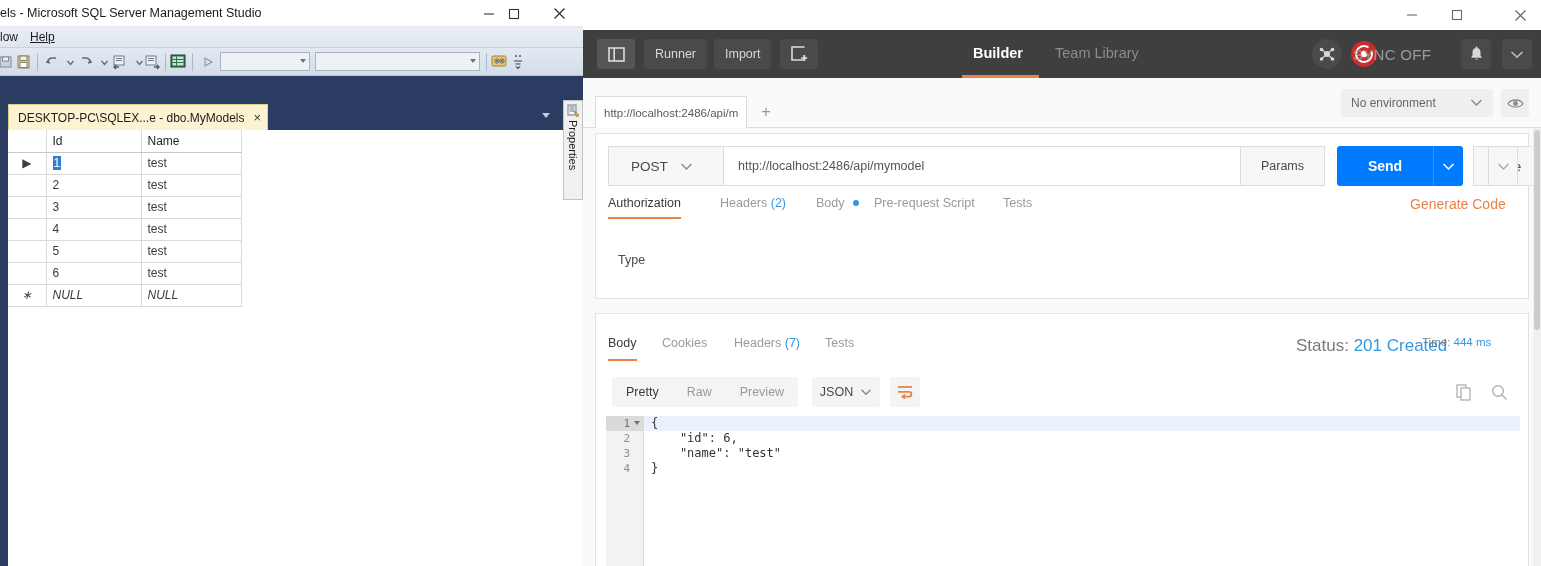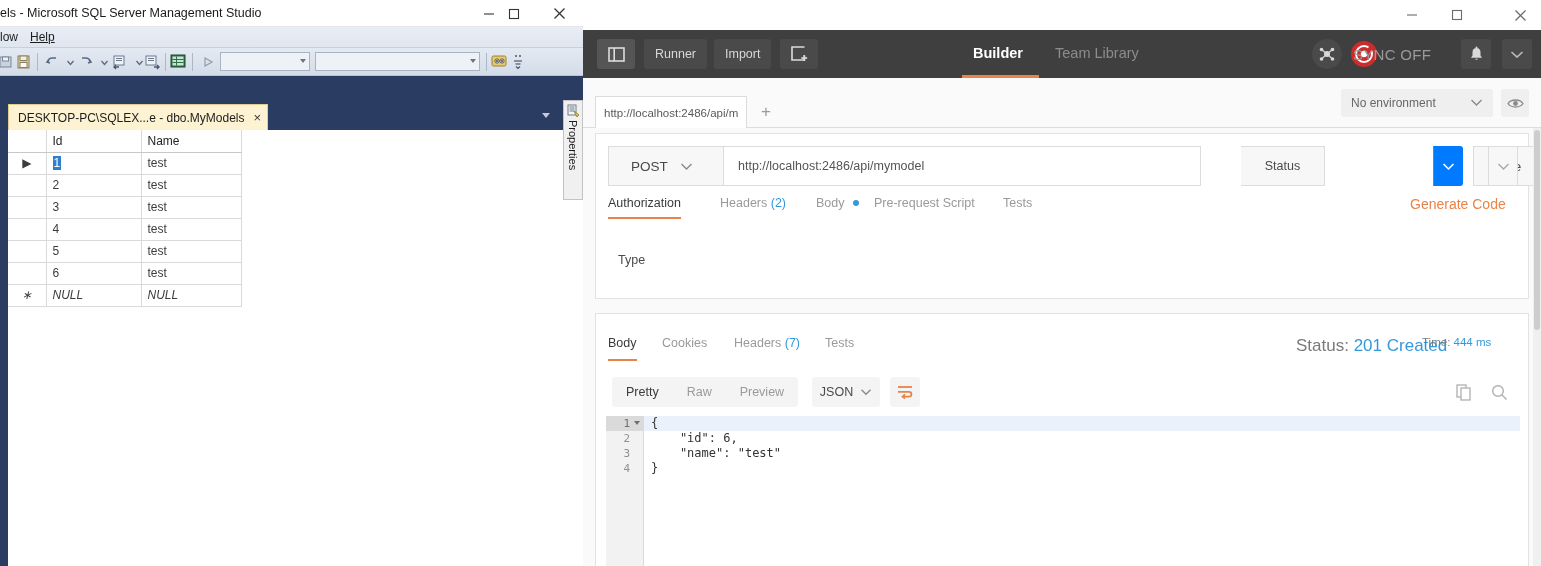--- a/index.html
+++ b/index.html
@@ -216,21 +216,21 @@
   }
   #url-row { position: absolute; left: 12px; top: 12px; width: 910px; height: 40px; }
   #method-box {
     position: absolute; left: 0; top: 0; width: 115px; height: 40px;
     background: #f7f7f7; border: 1px solid #dcdcdc; border-right: none;
     display: flex; align-items: center; padding-left: 22px;
   }
   #method-label { font-size: 13.5px; color: #4a4a4a; }
   #method-chev { margin-left: 12px; }
   #url-box {
-    position: absolute; left: 115px; top: 0; width: 478px; height: 40px;
+    position: absolute; left: 115px; top: 0; width: 518px; height: 40px;
     background: #ffffff; border: 1px solid #dcdcdc;
     display: flex; align-items: center; padding-left: 14px;
   }
   #url-text { font-size: 12.5px; color: #555; }
   #params-box {
     position: absolute; left: 633px; top: 0; width: 84px; height: 40px;
     background: #f7f7f7; border: 1px solid #dcdcdc; border-left: none;
     display: flex; align-items: center; justify-content: center;
   }
   #params-label { font-size: 12.5px; color: #4a4a4a; }
@@ -679,21 +679,24 @@
         <div id="method-box">
           <span id="method-label">POST</span>
           <svg id="method-chev" width="13" height="9" viewBox="0 0 13 9">
               <path d="M1.5 2 L6.5 7 L11.5 2" fill="none" stroke="#8a8a8a" stroke-width="1.4"></path>
             </svg>
         </div>
         <div id="url-box">
           <span id="url-text">http://localhost:2486/api/mymodel</span>
         </div>
         <div id="params-box">
-          <span id="params-label">Status</span>
+          <span id="params-label">Params</span>
+        </div>
+        <div id="send-btn">
+          <span id="send-label">Send</span>
         </div>
         <div id="send-split">
           <svg width="13" height="9" viewBox="0 0 13 9">
               <path d="M1.5 2 L6.5 7 L11.5 2" fill="none" stroke="#ffffff" stroke-width="1.5"></path>
             </svg>
         </div>
         <div id="save-btn">
           <span id="save-label">Save</span>
         </div>
         <div id="save-split">

